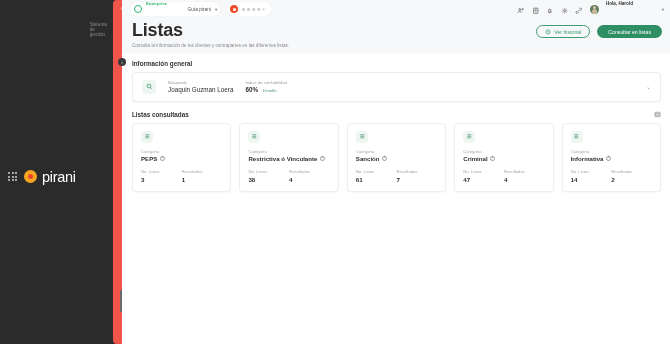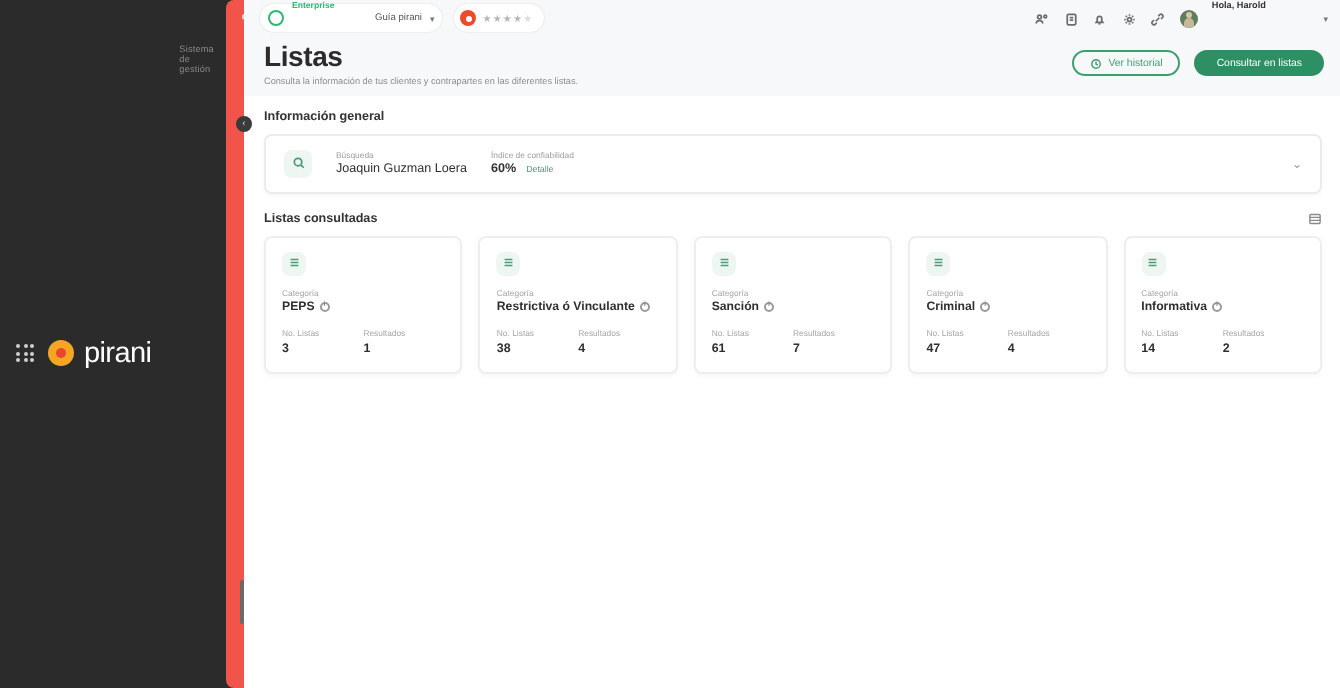--- a/index.html
+++ b/index.html
@@ -91,21 +91,21 @@
   .tb-icons svg { width: 7.5px; height: 7.5px; stroke: #6d6d6d; fill: none; stroke-width: 1.4; }
   .avatar { width: 9px; height: 9px; border-radius: 50%; background: #5f7d5a; display:block; position: relative; overflow: hidden; }
   .avatar::after { content:''; position:absolute; left:2px; top:4.6px; width:5px; height:5px; border-radius:50% 50% 0 0; background:#c8b89a; }
   .avatar::before { content:''; position:absolute; left:3px; top:1.4px; width:3px; height:3px; border-radius:50%; background:#d9c6a8; }
   .user-txt { line-height: 1.1; }
   .user-name { font-size: 4.6px; font-weight: bold; color: #333; }
   .user-sub { font-size: 3.5px; color: #999; }
 
   
   .page-head { padding: 2px 8px 0 10px; display: flex; align-items: flex-start; background: #f7f8fa; }
-  .page-title { font-size: 14px; font-weight: bold; color: #2c2c2c; letter-spacing: -.2px; }
+  .page-title { font-size: 18px; font-weight: bold; color: #2c2c2c; letter-spacing: -.2px; }
   .page-sub { font-size: 4.6px; color: #8c8c8c; margin-top: 1.5px; }
   .head-spacer { flex: 1; }
   .head-actions { display: flex; gap: 7px; align-items: center; padding-top: 5px; }
   .btn-outline {
     border: .8px solid #3f9e6e; color: #3f9e6e; background: transparent;
     border-radius: 9px; height: 13px; display: flex; align-items: center; gap: 3px;
     padding: 0 8px; font-size: 5.2px; cursor: pointer;
   }
   .btn-outline svg { width: 6px; height: 6px; stroke: #3f9e6e; fill: none; stroke-width: 1.4; }
   .btn-solid {

